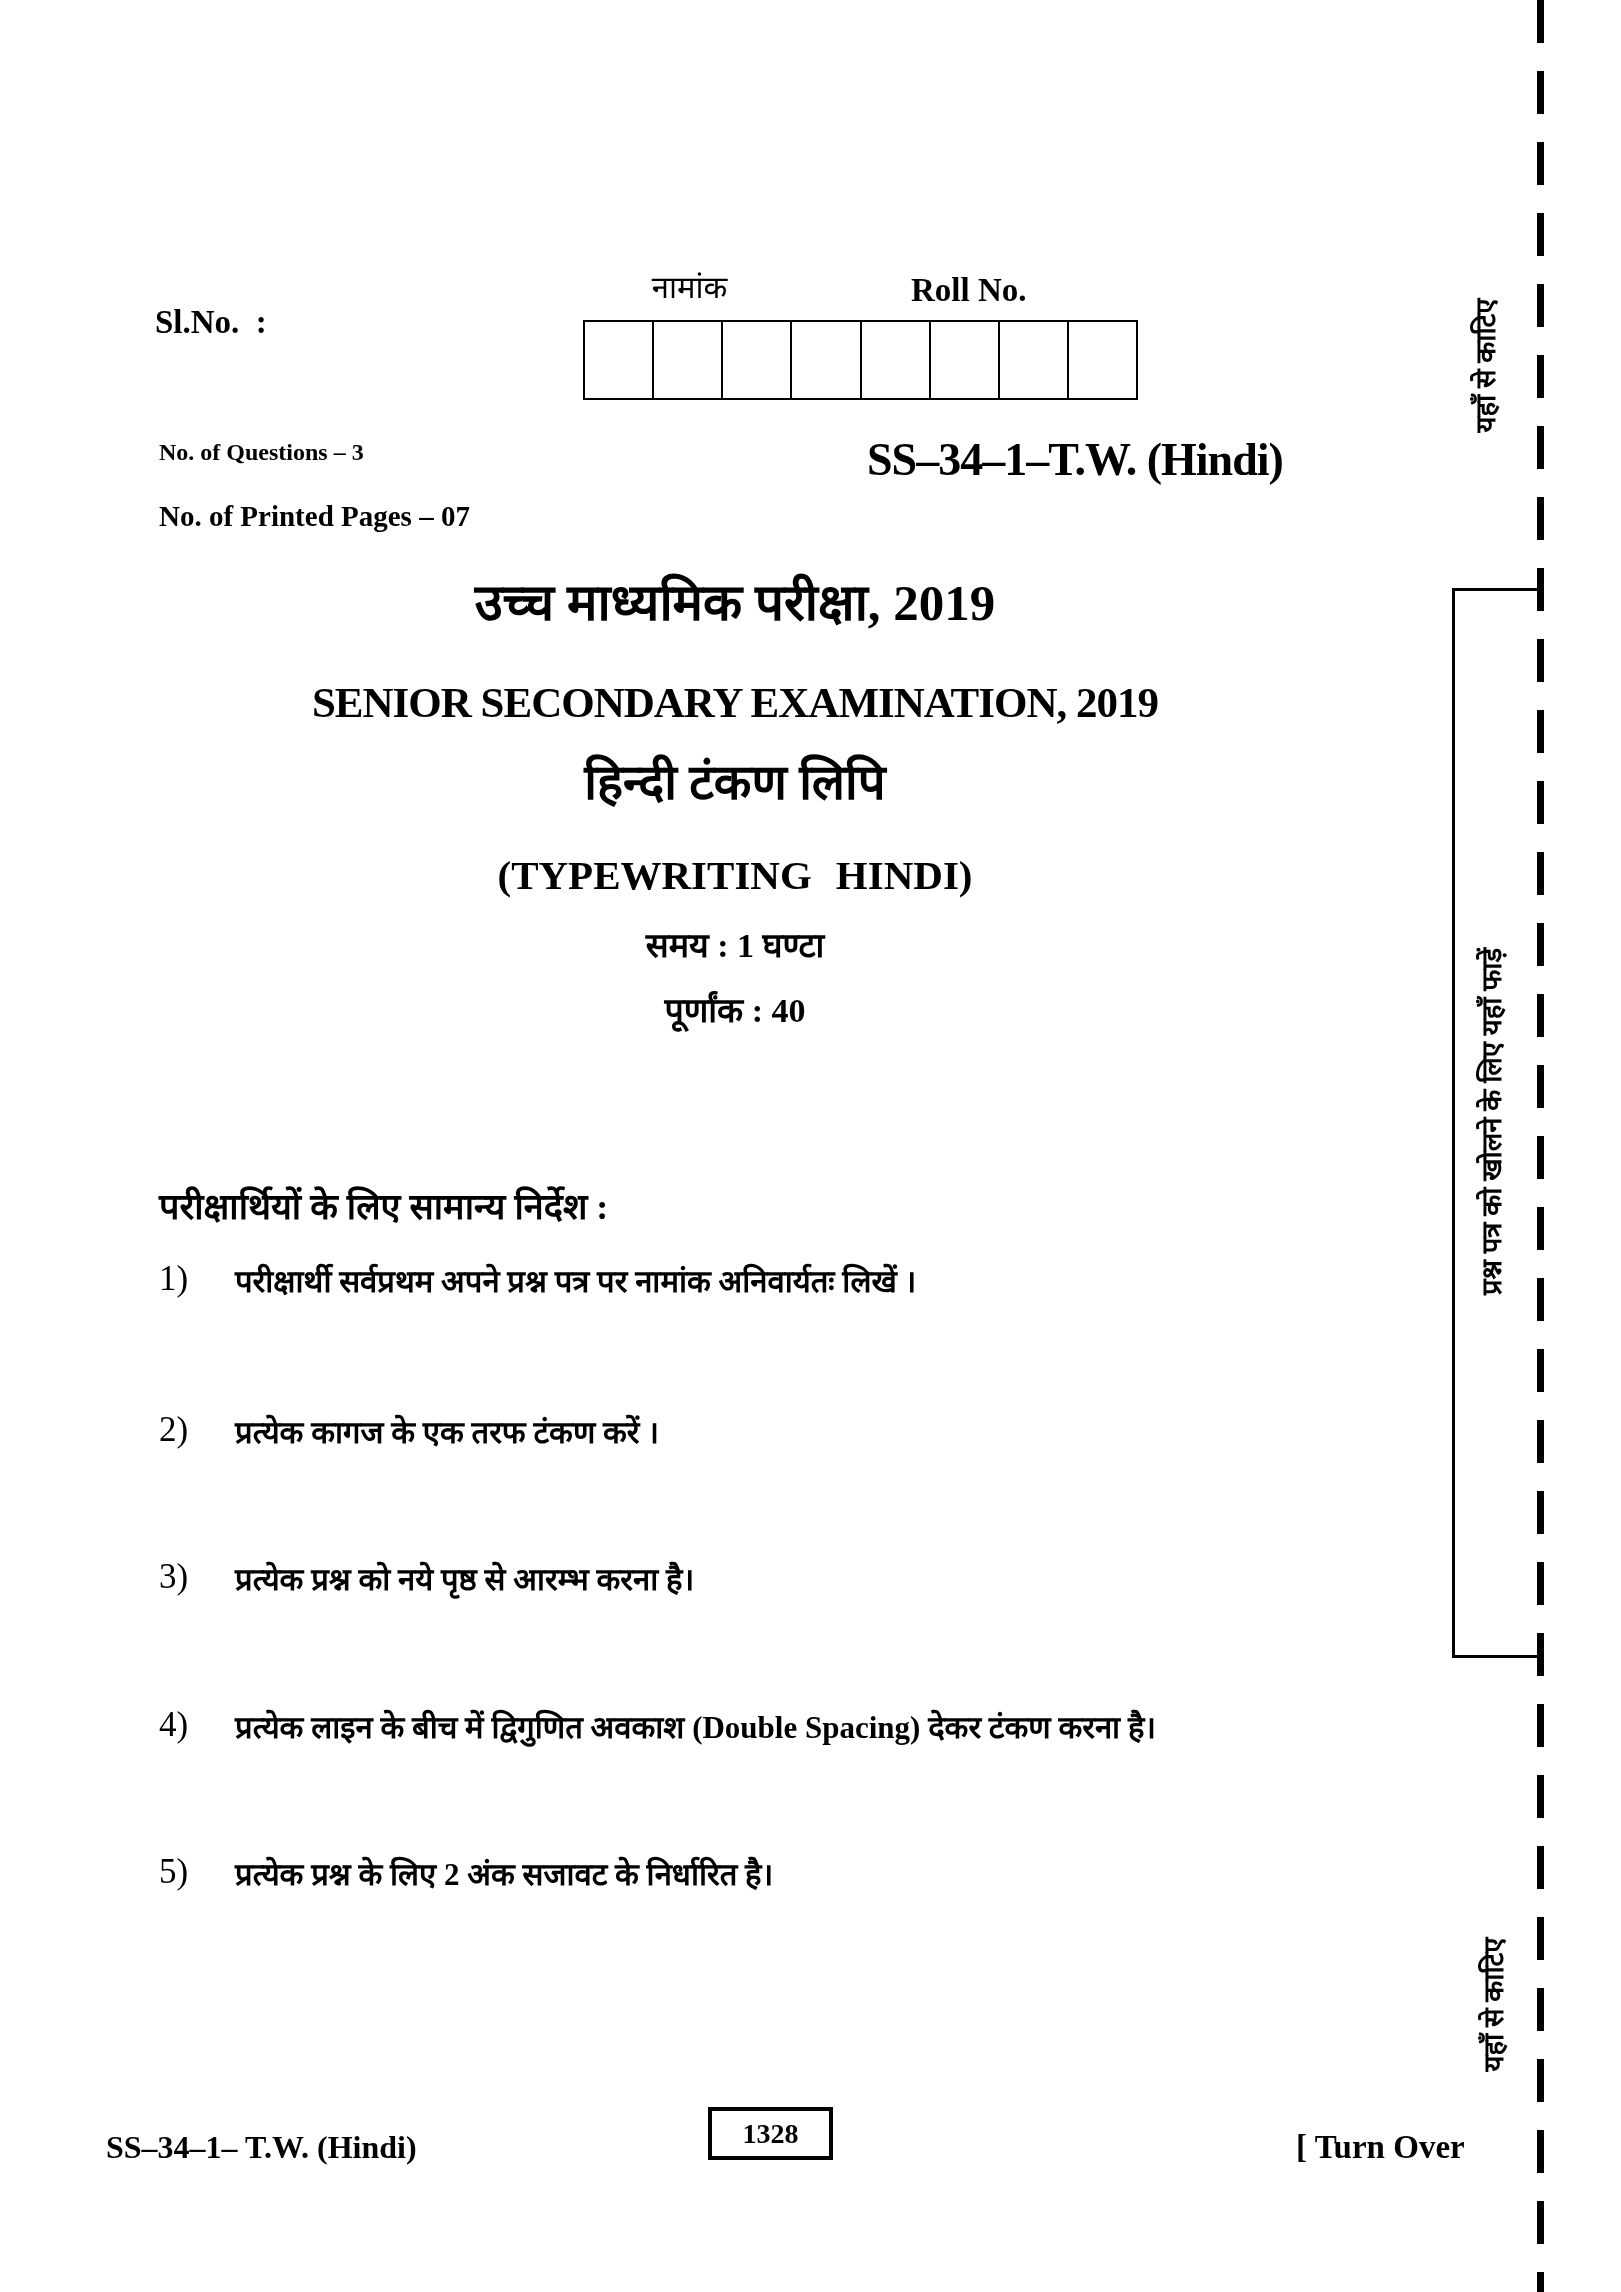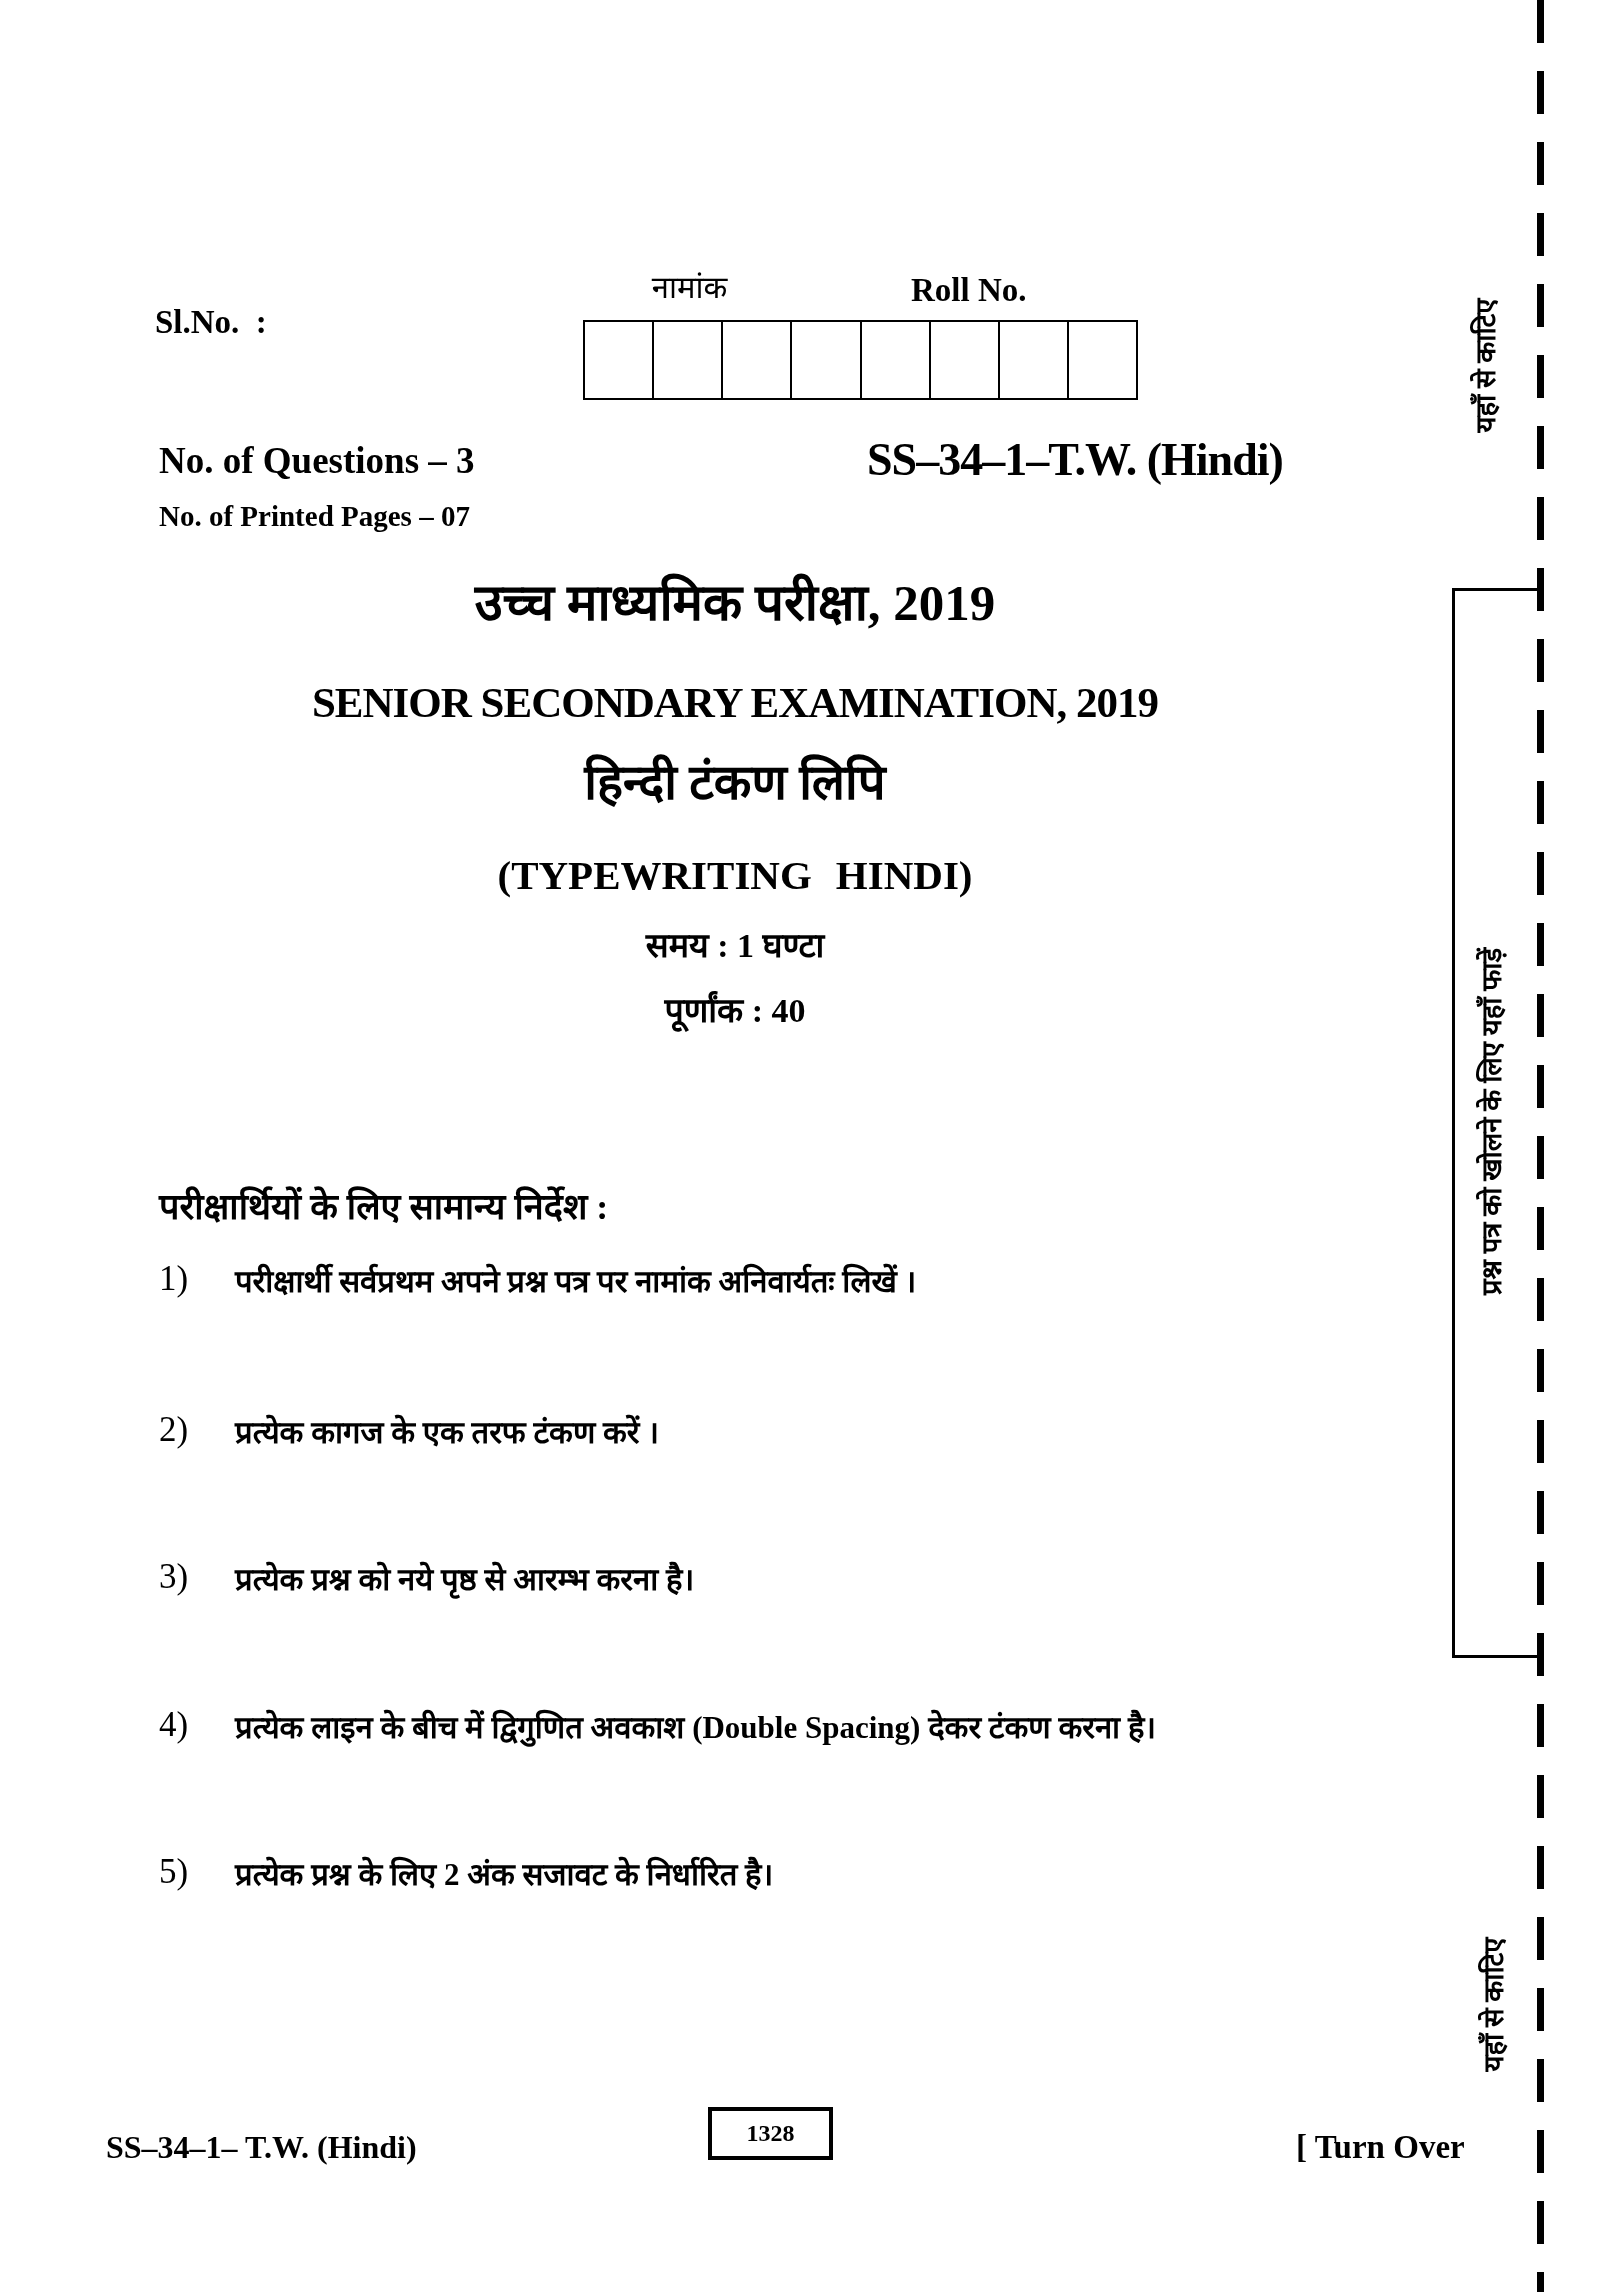--- a/index.html
+++ b/index.html
@@ -17,21 +17,21 @@
   
   .slno{left:155px;top:304px;font-size:33px;font-weight:bold;white-space:pre;}
   .namank{left:616px;top:265px;width:147px;text-align:center;font-size:31px;font-weight:normal;}
   .rollno{left:890px;top:272px;font-size:33px;font-weight:bold;margin-left:21px;}
   .roll-grid{
     left:583px;top:320px;width:555px;height:80px;
     border:2.9px solid #000;display:flex;box-sizing:border-box;
   }
   .roll-cell{flex:1;border-right:2.9px solid #000;}
   .roll-cell:last-child{border-right:none;}
-  .qline{left:159px;top:439px;font-size:37px;font-weight:bold;text-align:center;}
+  .qline{left:159px;top:439px;font-size:24px;font-weight:bold;text-align:center;}
   .pline{left:159px;top:500px;font-size:29px;font-weight:bold;}
   .paper-code{left:867px;top:433px;font-size:46px;font-weight:bold;letter-spacing:-1px;}
 
   
   .cent{left:0;width:1470px;text-align:center;}
   .t1{top:565px;font-size:51px;font-weight:bold;}
   .t2{top:678px;font-size:43px;font-weight:bold;letter-spacing:-1px;}
   .t3{top:747px;font-size:49px;font-weight:bold;}
   .t4{top:851px;font-size:41px;font-weight:bold;word-spacing:13.7px;}
   .t5{top:921px;font-size:34px;font-weight:bold;}
@@ -43,21 +43,21 @@
   .item-text{left:235px;font-size:31px;font-weight:600;}
   .i1{top:1259px;} .i2{top:1410px;} .i3{top:1557px;} .i4{top:1705px;} .i5{top:1852px;}
 
   
   .foot-code{left:106px;top:2129px;font-size:32px;font-weight:bold;}
   .page-num-box{
     left:708px;top:2107px;width:125px;height:53px;
     border:4.9px solid #000;box-sizing:border-box;
     display:flex;align-items:center;justify-content:center;
   }
-  .page-num{font-size:24px;font-weight:bold;}
+  .page-num{font-size:28px;font-weight:bold;}
   .turn-over{left:1296px;top:2129px;font-size:33px;font-weight:bold;}
 
   
   .cut-line{
     left:1537px;top:0;width:6.9px;height:2293px;
     background:repeating-linear-gradient(180deg,#000 0 43px,transparent 43px 71px);
   }
   .tear-box{
     left:1452px;top:588px;width:88px;height:1070px;
     border:3.9px solid #000;border-right:none;box-sizing:border-box;

